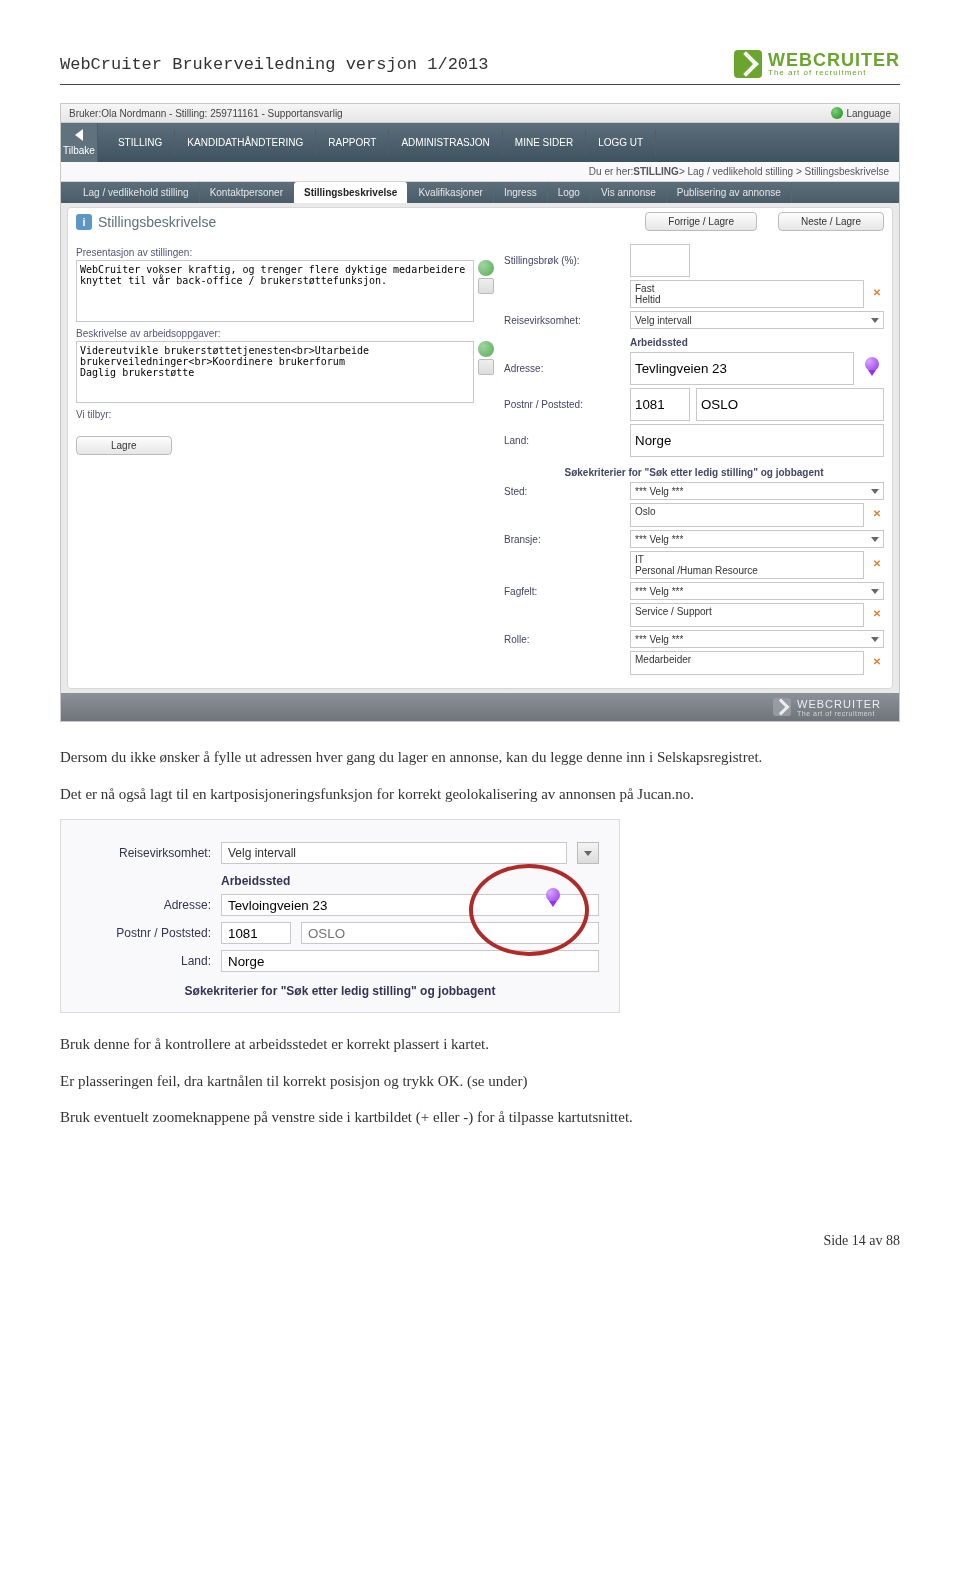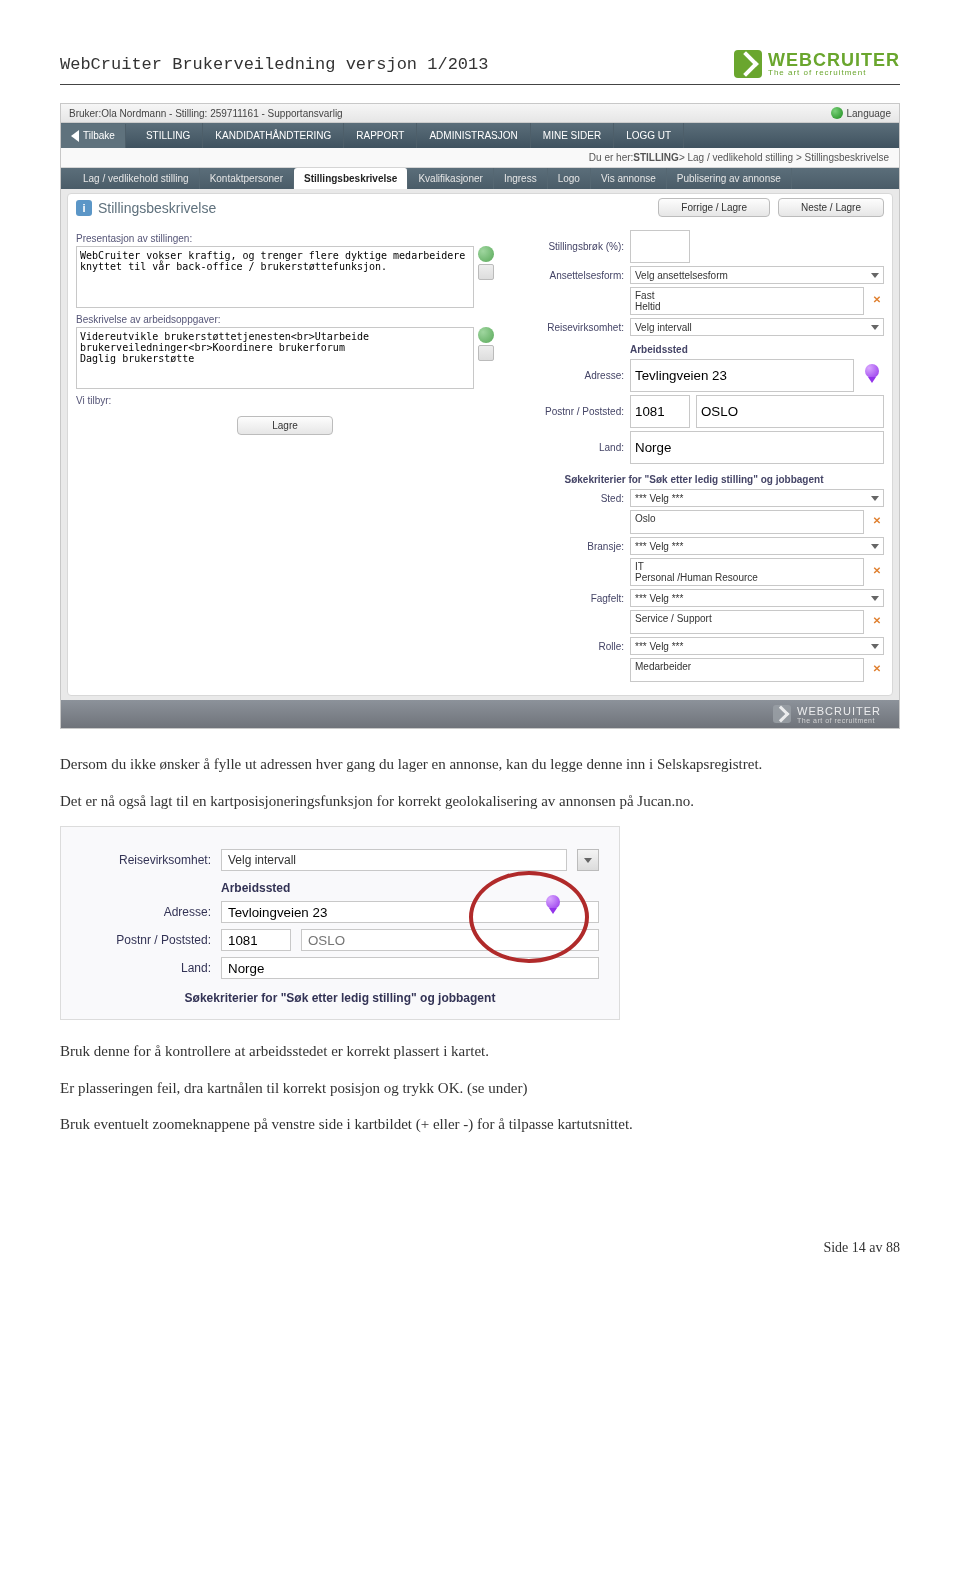--- a/index.html
+++ b/index.html
@@ -15,50 +15,50 @@
   .logo-tag { font-size: 8px; color: #6aa62e; letter-spacing: 1px; }
 
   
   .app { border: 1px solid #c8c8c8; background: #e9e9e9; margin-bottom: 24px; font-size: 10px; }
   .app-top { display: flex; justify-content: space-between; align-items: center; background: linear-gradient(#f6f6f6,#e6e6e6); padding: 3px 8px; border-bottom: 1px solid #ccc; }
   .app-user { color: #444; }
   .app-lang { display: flex; align-items: center; gap: 4px; color: #444; }
   .globe { width: 12px; height: 12px; border-radius: 50%; background: radial-gradient(circle at 4px 4px, #7bd17b,#1a8a1a); }
 
   .main-nav { background: linear-gradient(#5b6e7a,#3f525f); display: flex; align-items: center; }
-  .back-btn { display: flex; align-items: center; gap: 4px; background: #5f727d; color: #fff; padding: 6px 10px; margin-right: 8px; border-right: 1px solid #4d5e69; }
+  .back-btn { display: flex; align-items: center; gap: 4px; background: #5f727d; color: #fff; padding: 6px 2px; margin-right: 8px; border-right: 1px solid #4d5e69; flex-direction: column; }
   .back-arrow { width: 0; height: 0; border-top: 6px solid transparent; border-bottom: 6px solid transparent; border-right: 8px solid #fff; }
   .nav-item { color: #fff; padding: 7px 12px; border-right: 1px solid #4d5e69; cursor: pointer; }
 
   .crumb-row { display: flex; justify-content: flex-end; padding: 4px 10px; background: #f9f9f9; color: #555; border-bottom: 1px solid #d5d5d5; }
   .crumb-row b { font-weight: bold; }
 
   .sub-nav { background: linear-gradient(#5b6e7a,#4a5c68); display: flex; padding-left: 12px; }
   .sub-item { color: #e6e6e6; padding: 5px 10px; cursor: pointer; border-right: 1px solid #556772; }
   .sub-item.active { background: #fff; color: #222; font-weight: bold; border-radius: 3px 3px 0 0; }
 
   .panel { background: #fff; margin: 4px 6px; border: 1px solid #d8d8d8; border-radius: 4px; }
   .panel-head { display: flex; justify-content: space-between; align-items: center; padding: 4px 8px; }
   .panel-title { display: flex; align-items: center; gap: 6px; font-size: 14px; color: #5f717d; }
   .info-ico { width: 16px; height: 16px; background: #5b96c7; border-radius: 3px; color: #fff; display: flex; align-items: center; justify-content: center; font-weight: bold; font-size: 11px; }
-  .panel-btns { display: flex; gap: 8px; }
+  .panel-btns { display: flex; gap: 21px; }
   .pbtn { background: linear-gradient(#fdfdfd,#e6e6e6); border: 1px solid #bcbcbc; border-radius: 4px; padding: 3px 22px; cursor: pointer; font-size: 10px; }
 
   .panel-body { display: flex; gap: 10px; padding: 6px 8px 10px 8px; }
   .col { flex: 1; }
   .field-label { color: #557; margin: 6px 0 2px; }
   .section-label { color: #446; font-weight: bold; margin: 8px 0 4px; text-align: right; padding-right: 180px; }
   .txtarea { width: 100%; height: 62px; border: 1px solid #c8c8c8; background: #fff; font-size: 10px; padding: 3px; resize: none; }
   .spellbtns { display: flex; flex-direction: column; gap: 2px; margin-left: 4px; }
   .sbtn { width: 16px; height: 16px; background: radial-gradient(circle at 5px 5px,#9fd69f,#58a858); border-radius: 50%; }
   .ibtn { width: 16px; height: 16px; background: linear-gradient(#eee,#ddd); border: 1px solid #bbb; border-radius: 2px; }
   .row-flex { display:flex; align-items:flex-start; }
 
   .frow { display: flex; align-items: center; gap: 6px; margin: 3px 0; }
-  .flabel { width: 120px; text-align: right; color: #446; }
+  .flabel { width: 120px; text-align: left; color: #446; }
   .finput { flex: 1; border: 1px solid #c8c8c8; height: 33px; padding: 1px 4px; background: #fff; }
   .fselect { flex: 1; border: 1px solid #c8c8c8; height: 18px; padding: 0 4px; background: #fff; display:flex; align-items:center; justify-content:space-between; }
   .caret { width: 0; height: 0; border-left: 4px solid transparent; border-right: 4px solid transparent; border-top: 5px solid #666; }
   .xbtn { width: 14px; height: 14px; color: #e08030; font-weight: bold; text-align: center; cursor: pointer; }
   .short { width: 60px; flex: none; }
   .listbox { border: 1px solid #c8c8c8; padding: 2px 4px; background: #fff; flex: 1; min-height: 24px; font-size:10px; }
   .pin-ico { width: 24px; height: 24px; position: relative; }
   .pin-head { width: 14px; height: 14px; background: radial-gradient(circle at 4px 4px,#d9a7ff,#9333ea); border-radius: 50%; margin: 0 auto; }
   .pin-ptr { width:0; height:0; border-left:4px solid transparent; border-right:4px solid transparent; border-top:6px solid #9333ea; margin:-1px auto 0; }
   .map-bg { width:22px; height:16px; background:linear-gradient(135deg,#f5e6b3,#b3e6b3); border:1px solid #ccc; position:absolute; bottom:-2px; left:4px; z-index:-1; }
@@ -167,36 +167,29 @@
             <textarea class="txtarea" style="">Videreutvikle brukerstøttetjenesten&lt;br&gt;Utarbeide brukerveiledninger&lt;br&gt;Koordinere brukerforum
 Daglig brukerstøtte</textarea>
             <div class="spellbtns">
                 <div class="sbtn"></div>
                 <div class="ibtn"></div>
               </div>
           </div>
 
           <div class="field-label">Vi tilbyr:</div>
 
-          <div style="text-align:center; margin-top:10px;">
+          <div style="margin-top:16px;">
             <div class="pbtn" style="display:inline-block; padding:3px 34px;">Lagre</div>
           </div>
         </div>
 
         <div class="col" style="flex:1">
           <div class="frow">
             <div class="flabel">Stillingsbrøk (%):</div>
             <input class="finput short" style="">
-          </div>
-          <div class="frow">
-            <div class="flabel">Ansettelsesform:</div>
-            <div class="fselect">
-                <span>Velg ansettelsesform</span>
-                <span class="caret"></span>
-              </div>
           </div>
           <div class="frow">
             <div class="flabel"></div>
             <div class="listbox" style="white-space:pre-line;">Fast
 Heltid</div>
             <span class="xbtn">✕</span>
           </div>
           <div class="frow">
             <div class="flabel">Reisevirksomhet:</div>
             <div class="fselect">

